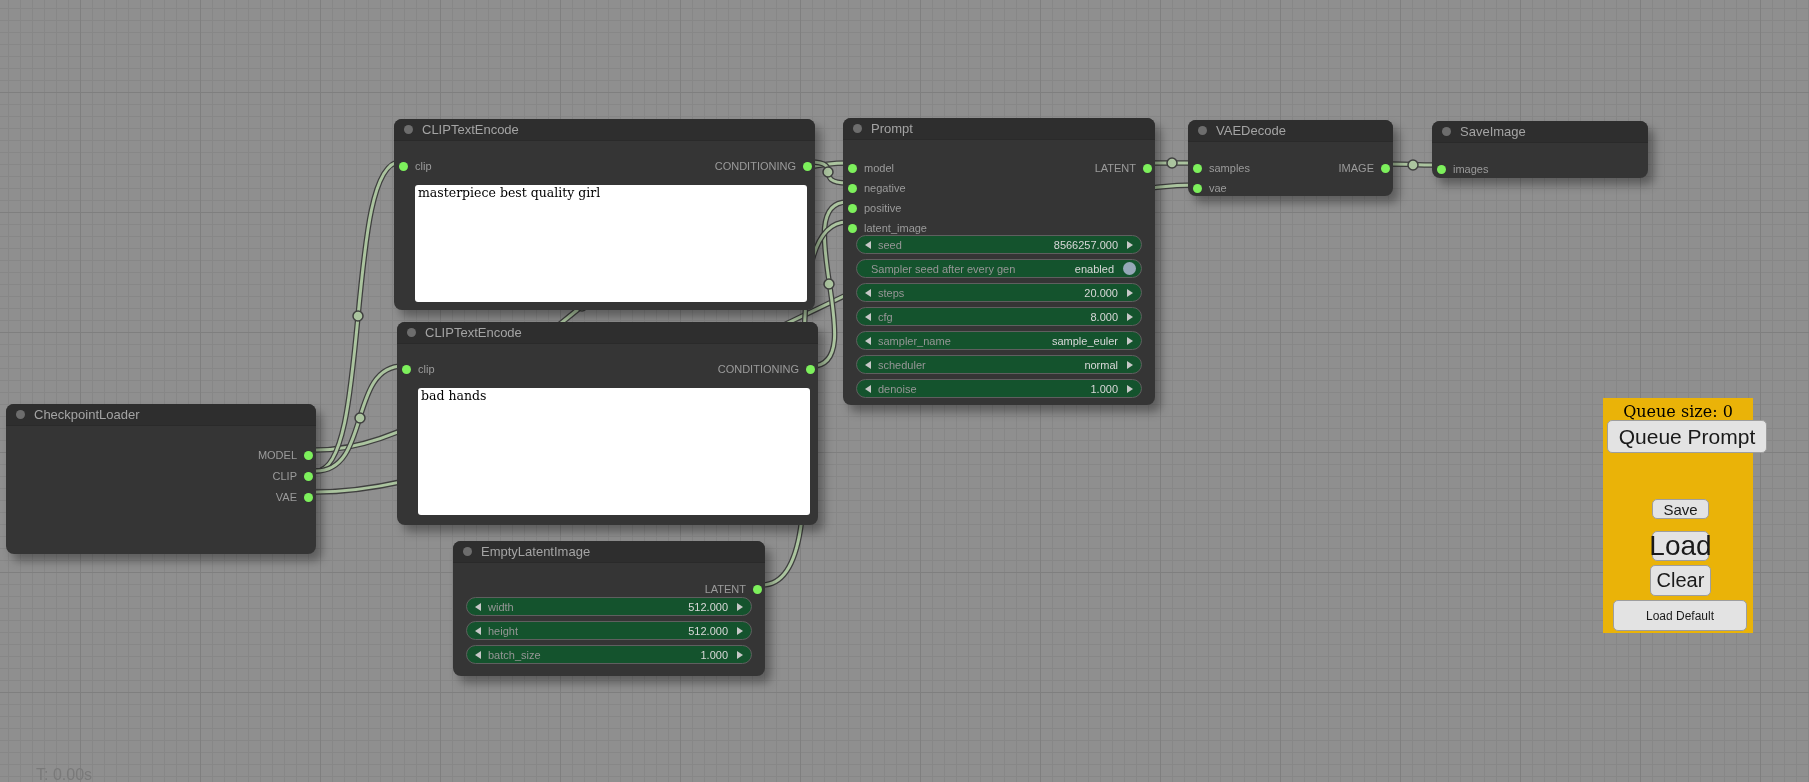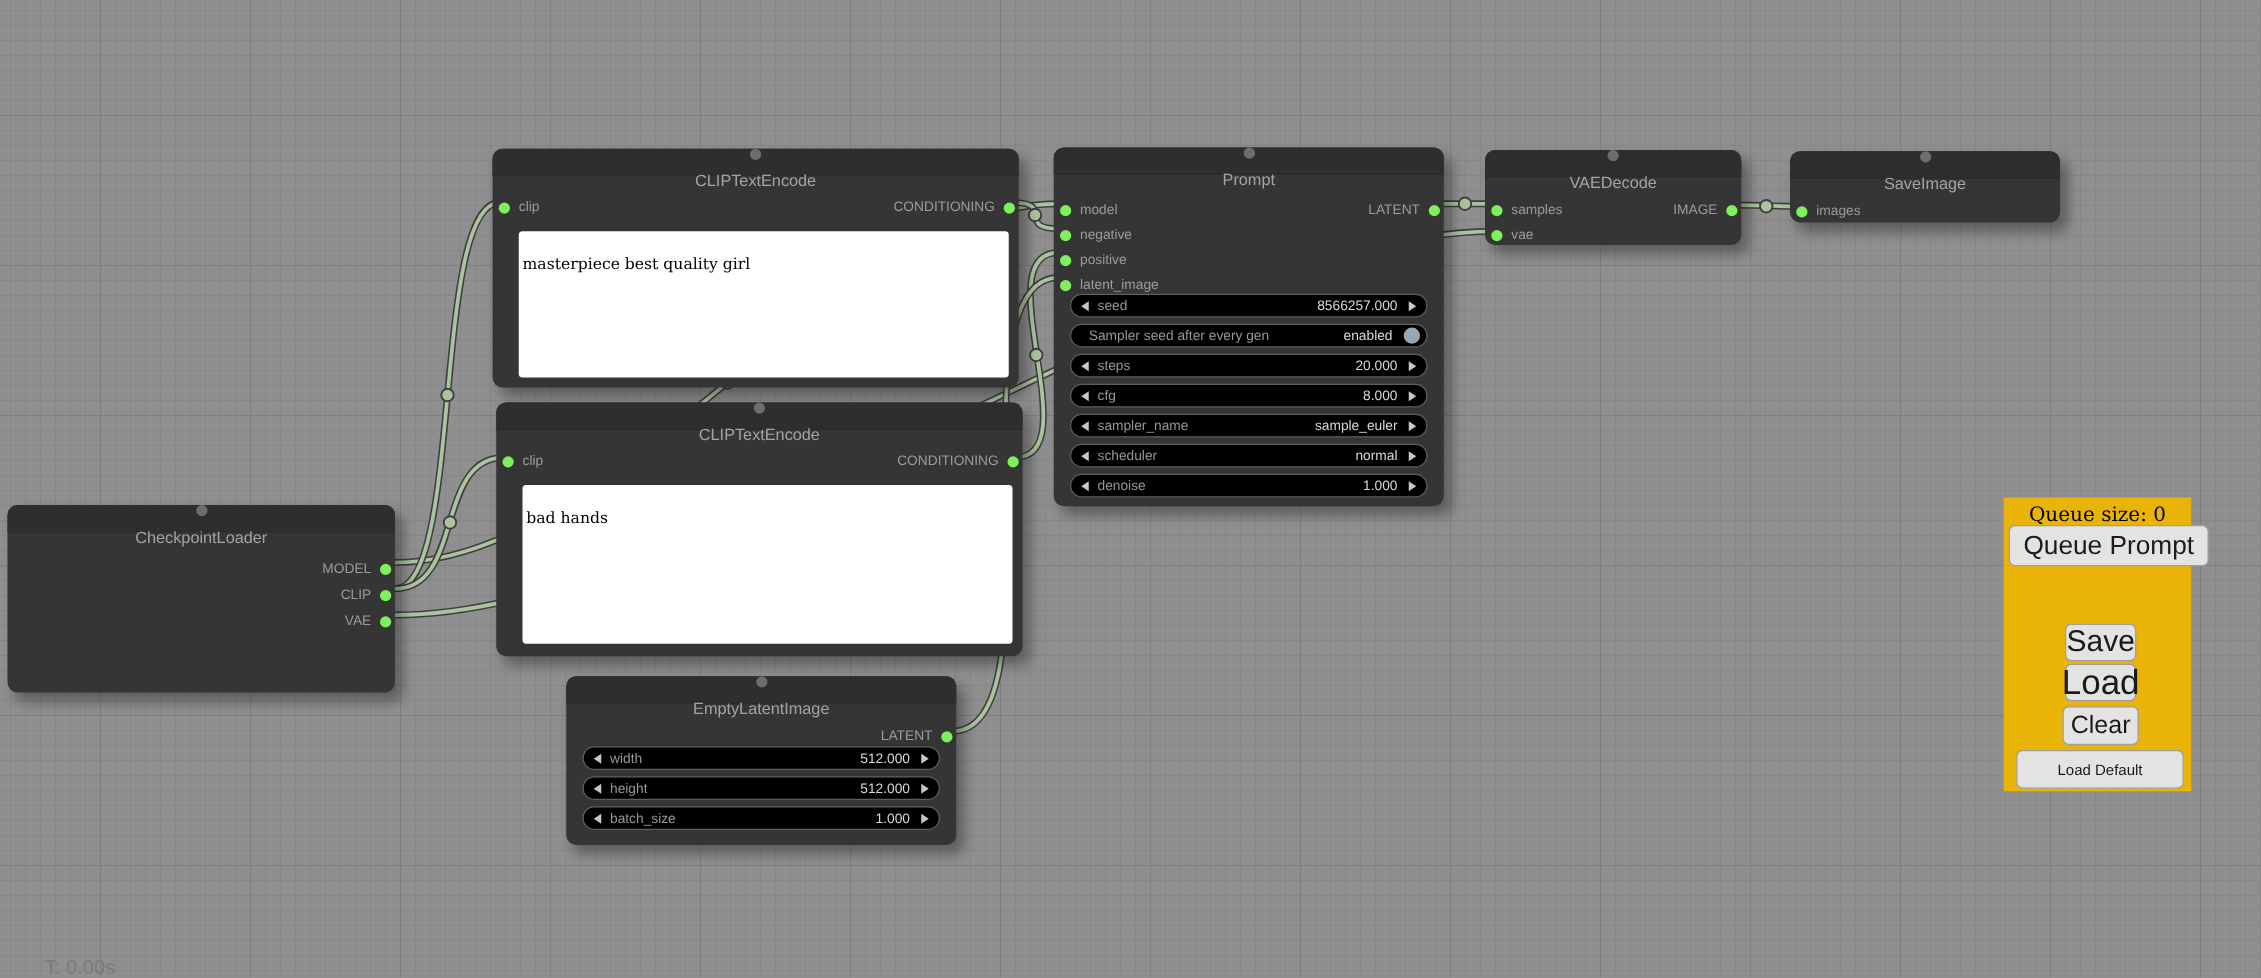--- a/index.html
+++ b/index.html
@@ -21,45 +21,45 @@
   .ldot{fill:#abc49f;stroke:#3f3f3f;stroke-width:1.5}
 
   .node{
     position:absolute;z-index:2;background:#353535;border-radius:8px;
     box-shadow:6px 7px 10px rgba(0,0,0,.35);color:#9c9c9c;font-size:11px;
     box-sizing:border-box;
   }
   .node-title{
     height:22px;display:flex;align-items:center;gap:9px;padding:0 10px;
     background:#2e2e2e;border-radius:8px 8px 0 0;font-size:13px;color:#a4a4a4;
-    border-bottom:1px solid #2a2a2a;box-sizing:border-box;flex-direction:column;
+    border-bottom:1px solid #2a2a2a;box-sizing:border-box;
   }
   .title-dot{width:9px;height:9px;border-radius:50%;background:#6d6d6d;flex:0 0 auto}
   .slots{display:block}
   .slot-row{height:20px;display:flex;align-items:flex-end;justify-content:space-between;padding:0 3px 0 5px}
   .sgrp{display:flex;align-items:center;min-width:0}
   .sgrp.right{margin-left:auto}
   .slot-dot{width:9px;height:9px;border-radius:50%;background:#7df05c;flex:0 0 auto}
   .slot-label{margin:0 7px;font-size:11px;color:#9b9b9b;white-space:nowrap}
   .widget{
-    height:19px;background:#000000;border:1px solid #5f5f5f;border-radius:10px;
+    height:19px;background:#14532d;border:1px solid #5f5f5f;border-radius:10px;
     margin:0 13px;display:flex;align-items:center;box-sizing:border-box;
     font-size:11px;white-space:nowrap;
   }
   .widget + .widget{margin-top:5px}
   .arr-l{width:0;height:0;border-top:4.5px solid transparent;border-bottom:4.5px solid transparent;border-right:6px solid #c8c8c8;margin-left:8px;flex:0 0 auto}
   .arr-r{width:0;height:0;border-top:4.5px solid transparent;border-bottom:4.5px solid transparent;border-left:6px solid #c8c8c8;margin-right:8px;flex:0 0 auto}
   .w-label{color:#969696;margin-left:7px;overflow:hidden}
   .w-label.noarrow{margin-left:14px}
   .w-value{margin-left:auto;color:#d8d8d8;margin-right:9px}
   .toggle-circle{width:13px;height:13px;border-radius:50%;background:#95a8b8;margin-right:5px;flex:0 0 auto}
   .node-text{
     display:block;background:#ffffff;border:none;border-radius:3px;resize:none;
     font-family:"DejaVu Serif",serif;font-size:12.5px;color:#000;
-    padding:18px 3px;box-sizing:border-box;outline:none;margin:13px 8px 0 21px;
+    padding:0 3px;box-sizing:border-box;outline:none;margin:13px 8px 0 21px;
   }
   
   #node-checkpoint{left:6px;top:404px;width:310px;height:150px}
   #node-checkpoint .slots{padding-top:14px}
   #node-checkpoint .slot-row{height:21px}
   #node-clip1{left:394px;top:119px;width:421px;height:191px}
   #node-clip1 .slots{padding-top:11px}
   #node-clip1 .node-text{width:392px;height:117px}
   #node-clip2{left:397px;top:322px;width:421px;height:203px}
   #node-clip2 .slots{padding-top:11px}
@@ -77,21 +77,21 @@
 
   
   .queue-panel{position:absolute;left:1603px;top:398px;width:150px;height:235px;background:#eab308;z-index:3}
   .queue-size{font-family:"DejaVu Serif",serif;font-size:16px;color:#000;text-align:center;margin-top:4px}
   .btn{
     position:absolute;background:#e3e3e3;border:1px solid #9e9e9e;border-radius:5px;
     color:#1a1a1a;display:flex;align-items:center;justify-content:center;
     font-family:"Liberation Sans",sans-serif;cursor:pointer;box-sizing:border-box;
   }
   #btn-queue-prompt{left:4px;top:22px;width:160px;height:33px;font-size:21px}
-  #btn-save{left:49px;top:101px;width:57px;height:30px;font-size:24px}
+  #btn-save{left:49px;top:101px;width:57px;height:20px;font-size:15px}
   #btn-load{left:49px;top:133px;width:57px;height:30px;font-size:28px}
   #btn-clear{left:47px;top:167px;width:61px;height:31px;font-size:20px}
   #btn-load-default{left:10px;top:202px;width:134px;height:31px;font-size:12px}
 
   .timer{position:absolute;left:36px;top:766px;font-size:16px;color:#7a7a7a;z-index:2}
 </style>
 </head>
 <body>
 
 <svg class="links" width="1809" height="782" viewBox="0 0 1809 782">

